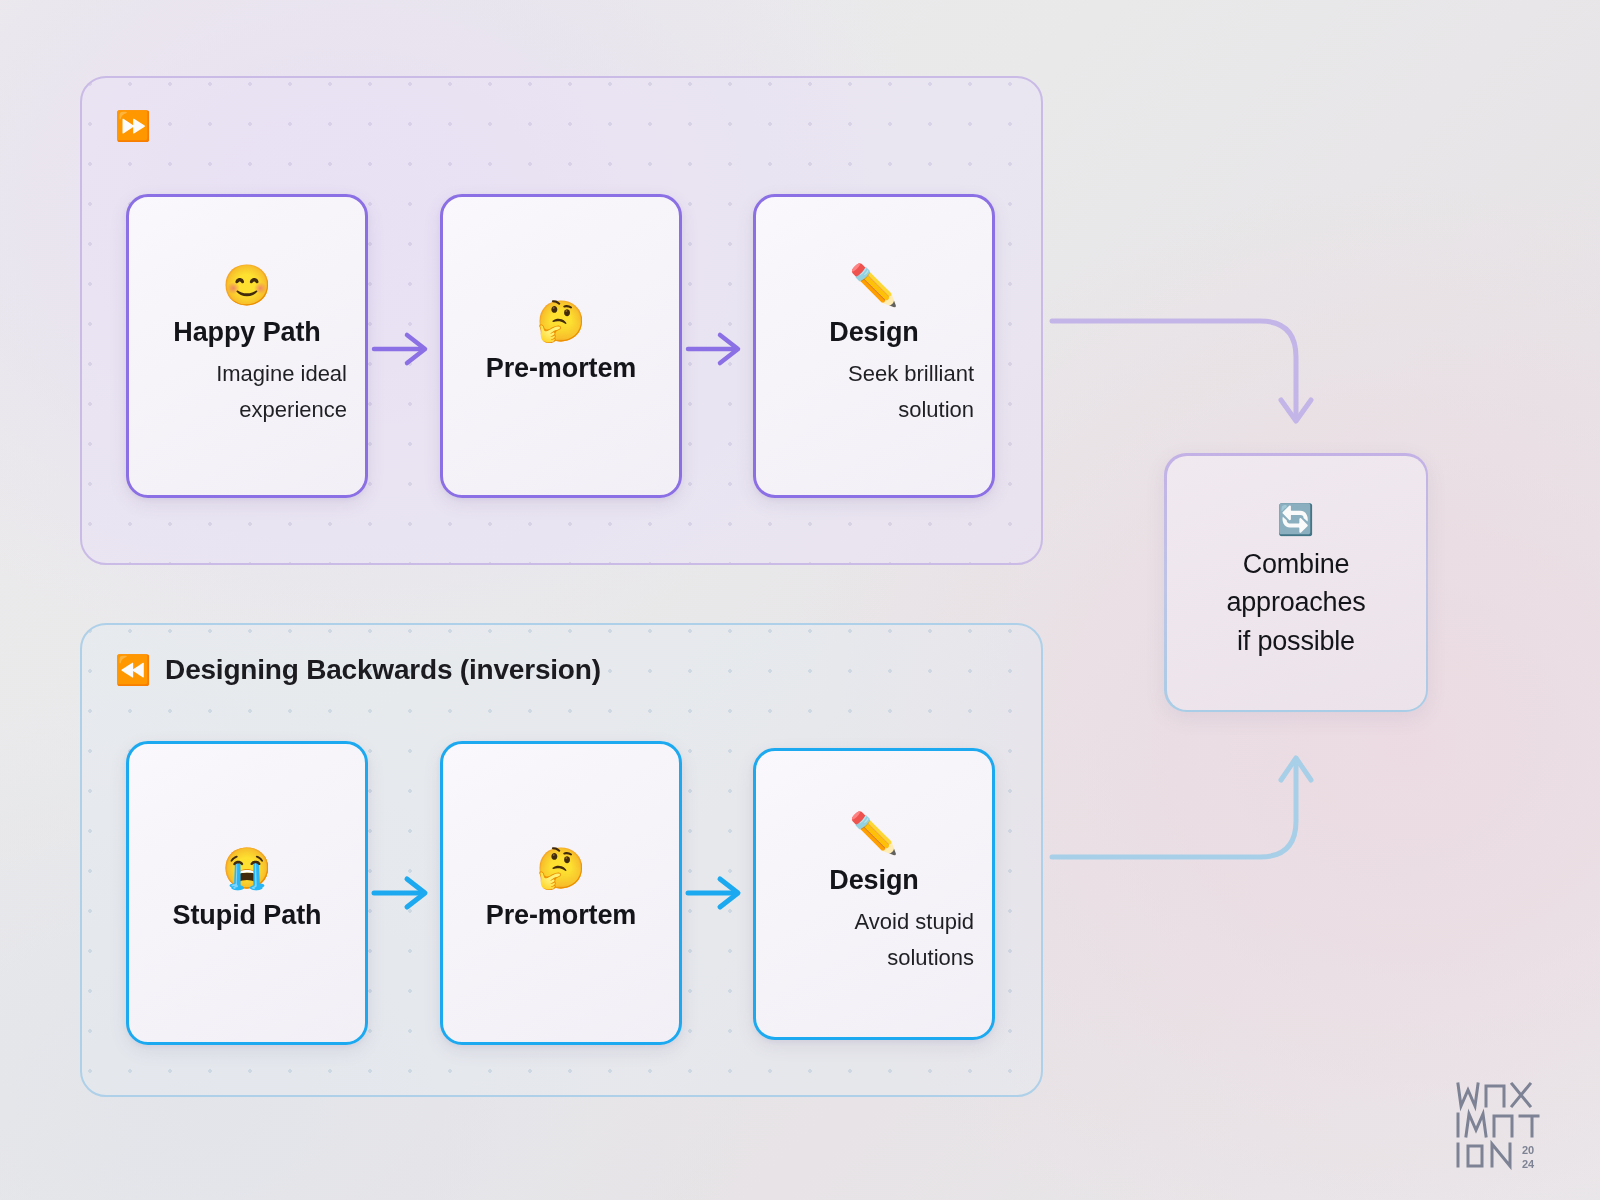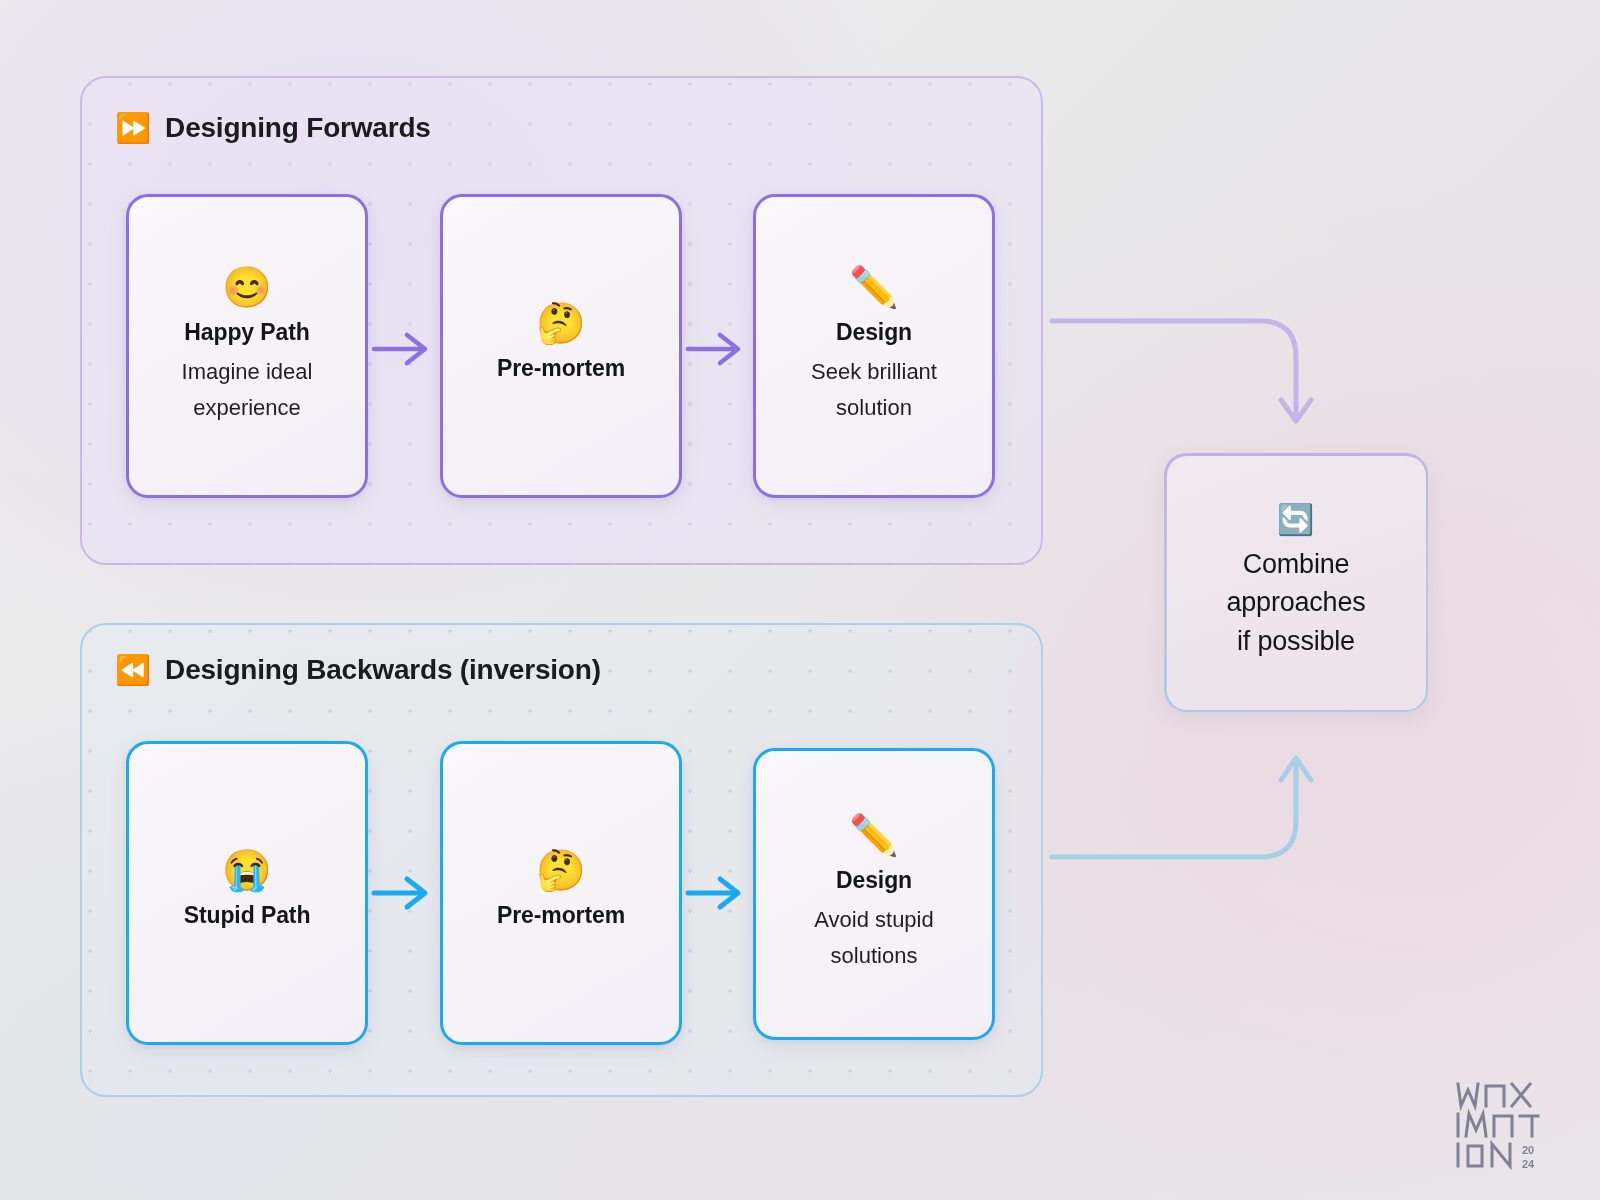--- a/index.html
+++ b/index.html
@@ -94,32 +94,32 @@
   }
   .card.purple { border: 3.5px solid #8b6fe4; }
   .card.blue   { border: 3.5px solid #1ca9f0; }
 
   .card .card-emoji {
     font-size: 40px;
     line-height: 1;
     margin-bottom: 12px;
   }
   .card .card-title {
-    font-size: 23px;
+    font-size: 27px;
     font-weight: bold;
     color: #14151a;
     margin-bottom: 8px;
     text-align: center;
     letter-spacing: -0.1px;
   }
   .card .card-desc {
     font-size: 22px;
     color: #1f2024;
     line-height: 1.6;
-    text-align: center;
+    text-align: right;
     max-width: 200px;
   }
 
   
   #card-f0 { left: 126px; top: 194px; width: 242px; height: 304px; }
   #card-f1 { left: 440px; top: 194px; width: 242px; height: 304px; }
   #card-f2 { left: 753px; top: 194px; width: 242px; height: 304px; }
 
   
   #card-b0 { left: 126px; top: 741px; width: 242px; height: 304px; }
@@ -178,21 +178,20 @@
   }
 </style>
 </head>
 <body>
 
 <div id="stage">
 
   <section class="panel" id="panel-forward">
     <div class="panel-header">
       <span class="hdr-emoji">⏩</span>
-      <span class="hdr-text">Designing Forwards</span>
     </div>
   </section>
 
   <article class="card purple" id="card-f0">
     <span class="card-emoji">😊</span>
     <span class="card-title">Happy Path</span>
     <span class="card-desc">Imagine ideal experience</span>
   </article>
 
   <article class="card purple" id="card-f1">

